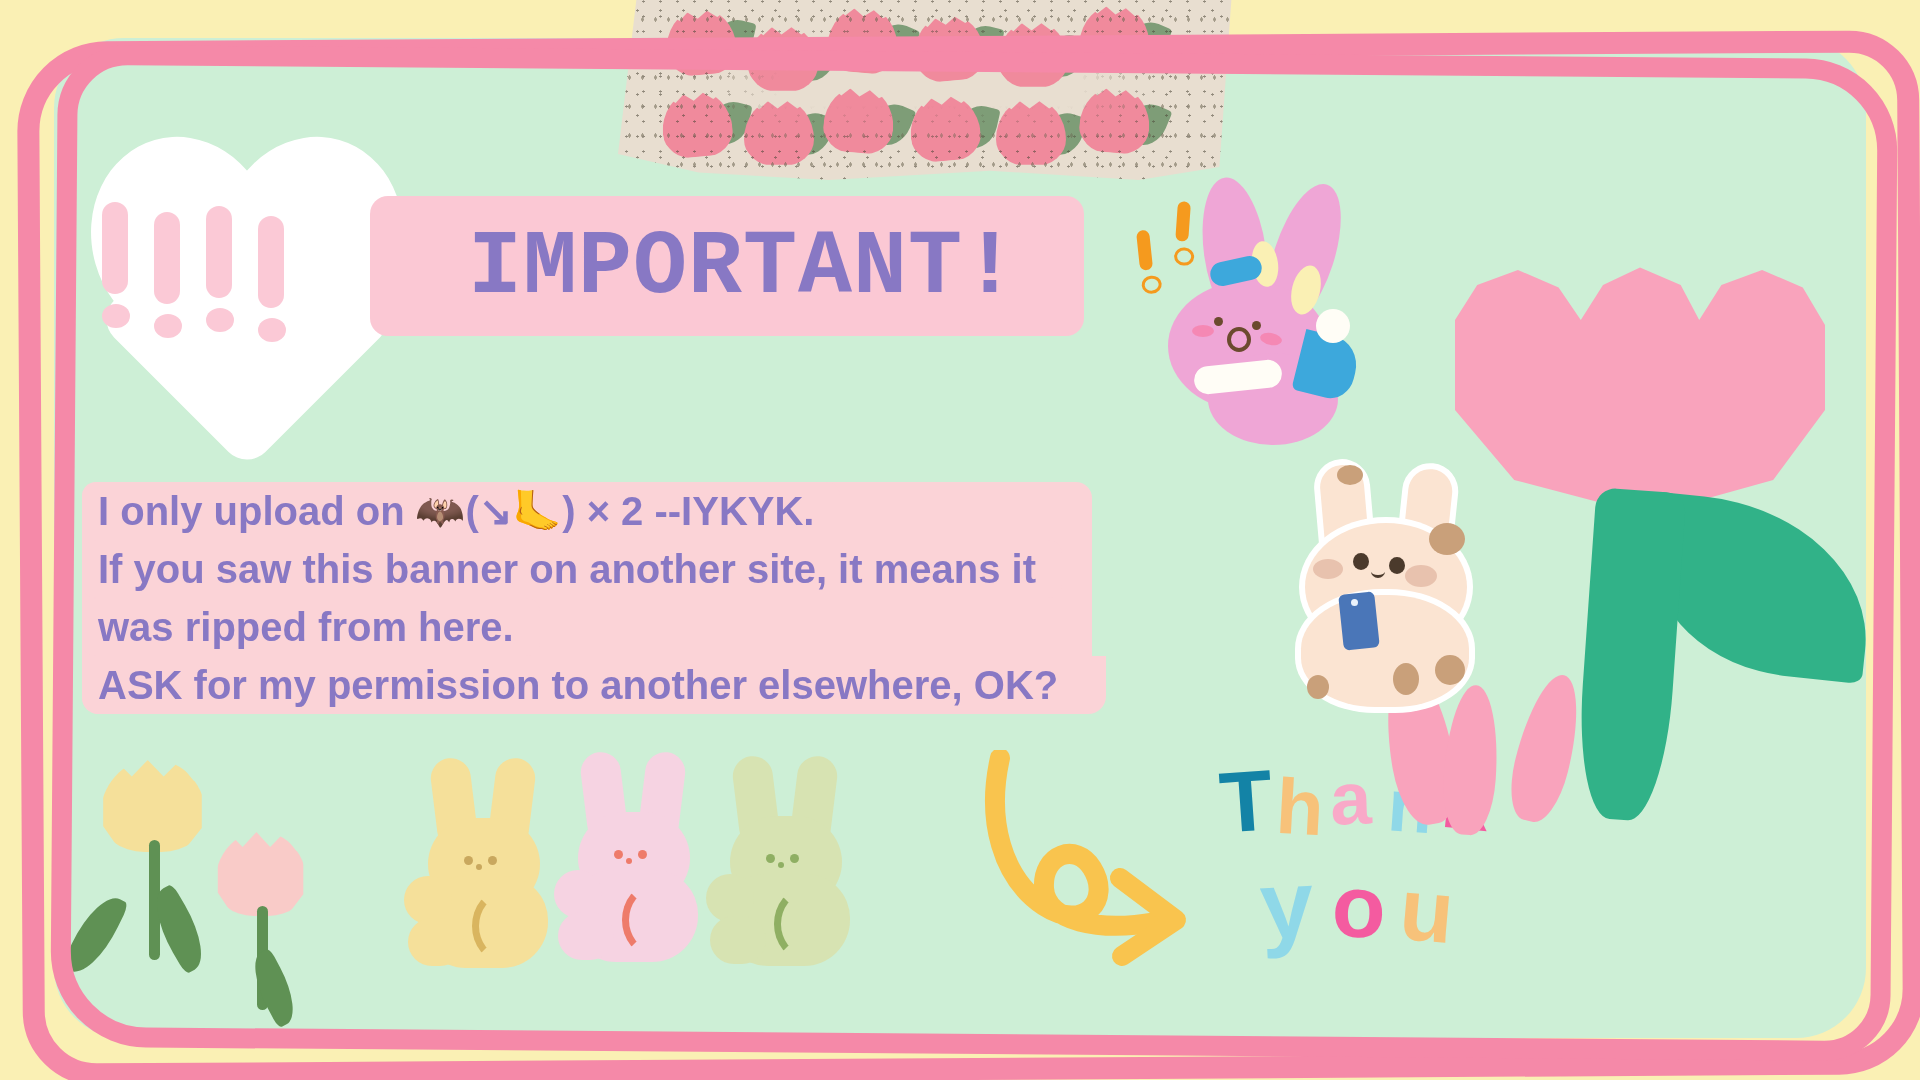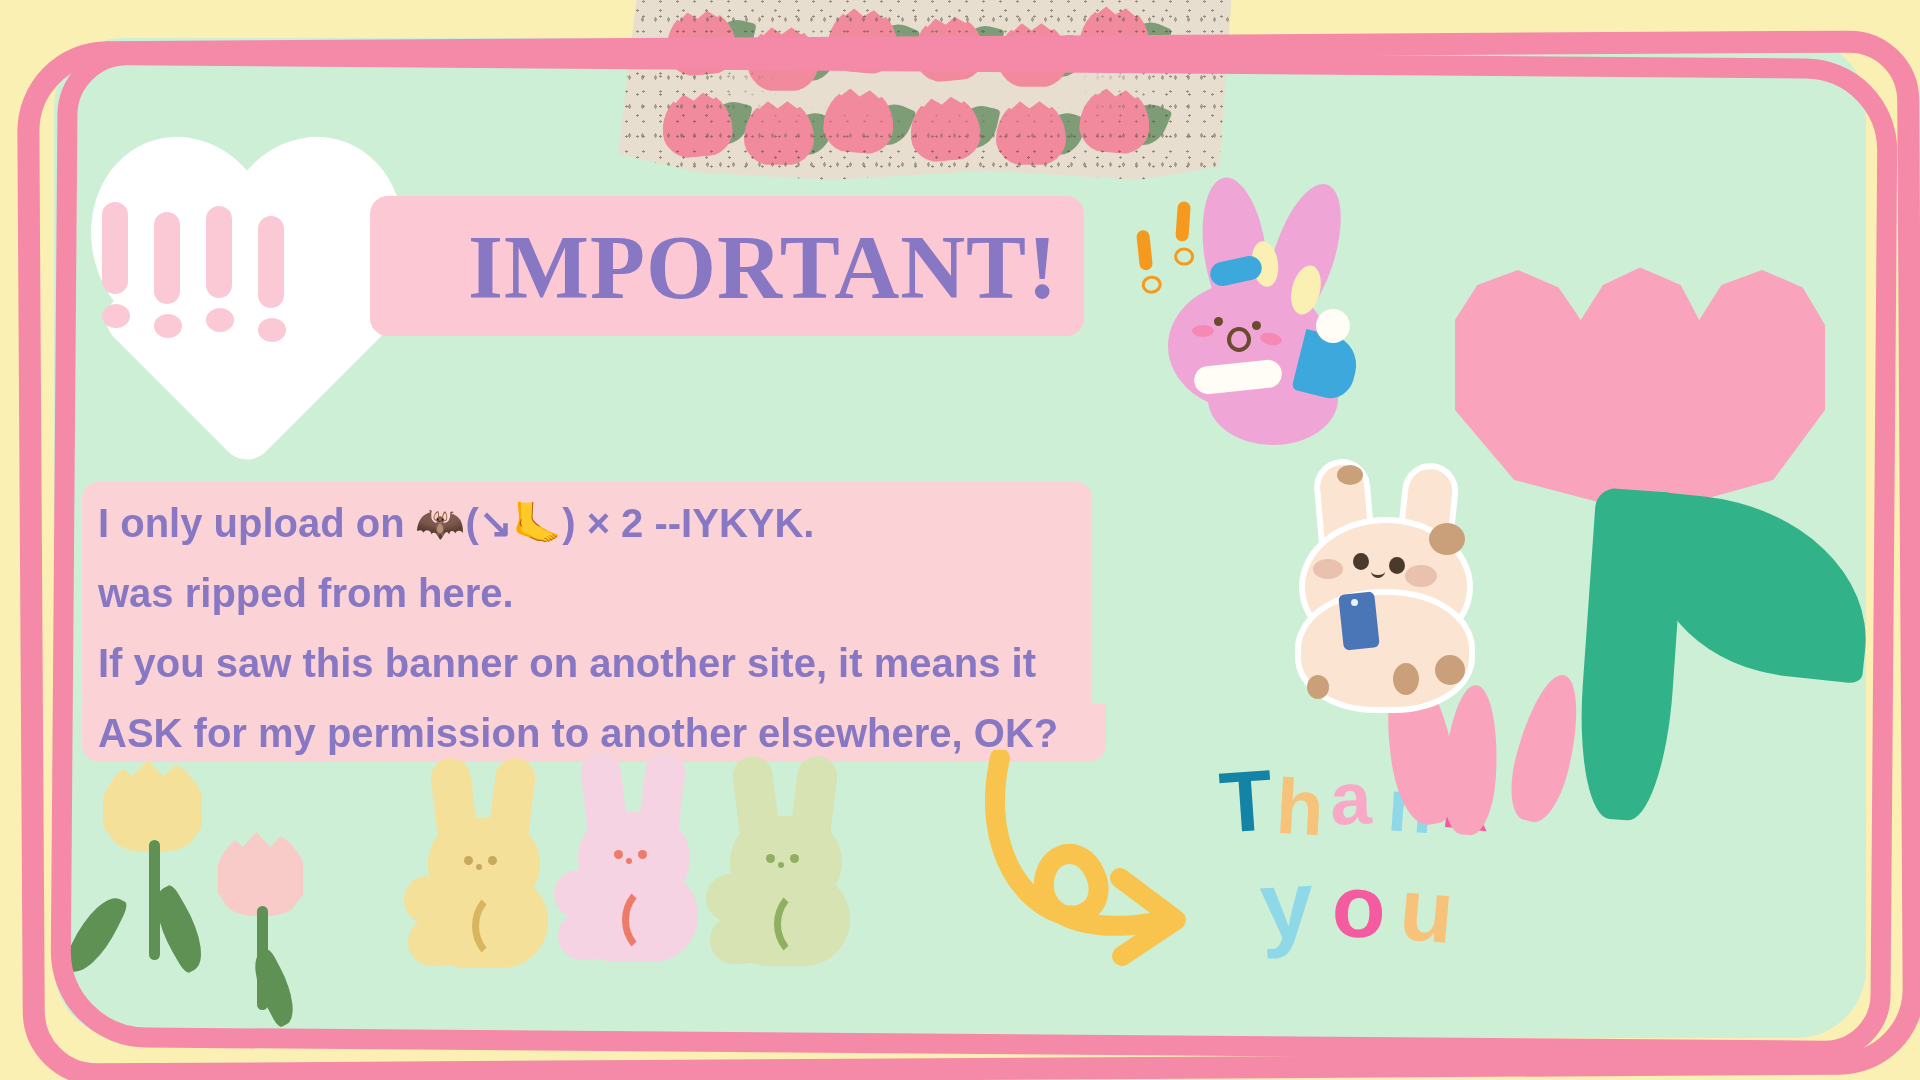--- a/index.html
+++ b/index.html
@@ -64,25 +64,25 @@
   .bang{position:relative;width:26px;}
   .bang .stem{position:absolute;top:0;width:26px;height:92px;background:#FBC9D6;border-radius:13px;}
   .bang .dot{position:absolute;top:102px;width:28px;height:24px;background:#FBC9D6;border-radius:50%;}
   .bang.b2{margin-top:10px;} .bang.b3{margin-top:4px;} .bang.b4{margin-top:14px;}
 
   
   .imp-pill{position:absolute;left:370px;top:196px;width:714px;height:140px;
     background:#FBC8D4;border-radius:18px;}
   .imp-text{position:absolute;left:468px;top:208px;width:640px;height:120px;
     line-height:120px;font-size:90px;font-weight:bold;letter-spacing:1px;color:#8878C4;
-    font-family:Liberation Serif, serif;}
+    font-family:Liberation Mono, monospace;}
 
   
   .para{position:absolute;left:82px;top:482px;width:1100px;}
-  .para .ln{display:block;position:relative;margin:12px 0 0 0;}
+  .para .ln{display:block;position:relative;margin:0 0 0 0;}
   .para .ln span.bg{position:absolute;left:0;top:0;height:58px;background:#FBD3D7;border-radius:14px;z-index:0;}
   .para .ln em{position:relative;z-index:1;display:inline-block;
     font-style:normal;font-size:40px;font-weight:bold;color:#8878C4;
     line-height:58px;padding:0 16px;}
   .para .ln.l1 span.bg{width:760px;border-radius:14px 14px 0 0;}
   .para .ln.l2 span.bg{width:1030px;}
   .para .ln.l3 span.bg{width:1000px;}
   .para .ln.l4 span.bg{width:1070px;border-radius:0 0 18px 18px;}
   .para .sheet{position:absolute;left:0;top:0;width:1010px;height:232px;background:#FBD3D7;border-radius:16px;z-index:0;}
 
@@ -216,22 +216,22 @@
         <div class="dot"></div>
       </div>
     </div>
 
   <div class="imp-pill"></div>
   <div class="imp-text">IMPORTANT!</div>
 
   <div class="para">
     <div class="sheet"></div>
     <div class="ln l1"><span class="bg" style="width: 758px;"></span><em>I only upload on 🦇(↘🦶) × 2 --IYKYK.</em></div>
+    <div class="ln l2"><span class="bg" style="width: 980px;"></span><em>If you saw this banner on another site, it means it</em></div>
     <div class="ln l3"><span class="bg" style="width: 458px;"></span><em>was ripped from here.</em></div>
-    <div class="ln l2"><span class="bg" style="width: 980px;"></span><em>If you saw this banner on another site, it means it</em></div>
     <div class="ln l4"><span class="bg" style="width: 1024px;"></span><em>ASK for my permission to another elsewhere, OK?</em></div>
   </div>
 
   <div class="mini-tulip" id="mt0" style="left:100px;top:760px;width:106px;height:210px;">
     <div class="mt-bud" style="background:#F5E09A;"></div>
     <div class="mt-stem"></div>
     <div class="mt-leaf" style="left:-22px;top:132px;transform:rotate(26deg);"></div>
     <div class="mt-leaf" style="left:62px;top:126px;transform:rotate(-30deg);"></div>
   </div>
   <div class="mini-tulip" style="left:215px;top:832px;width:92px;height:180px;">

